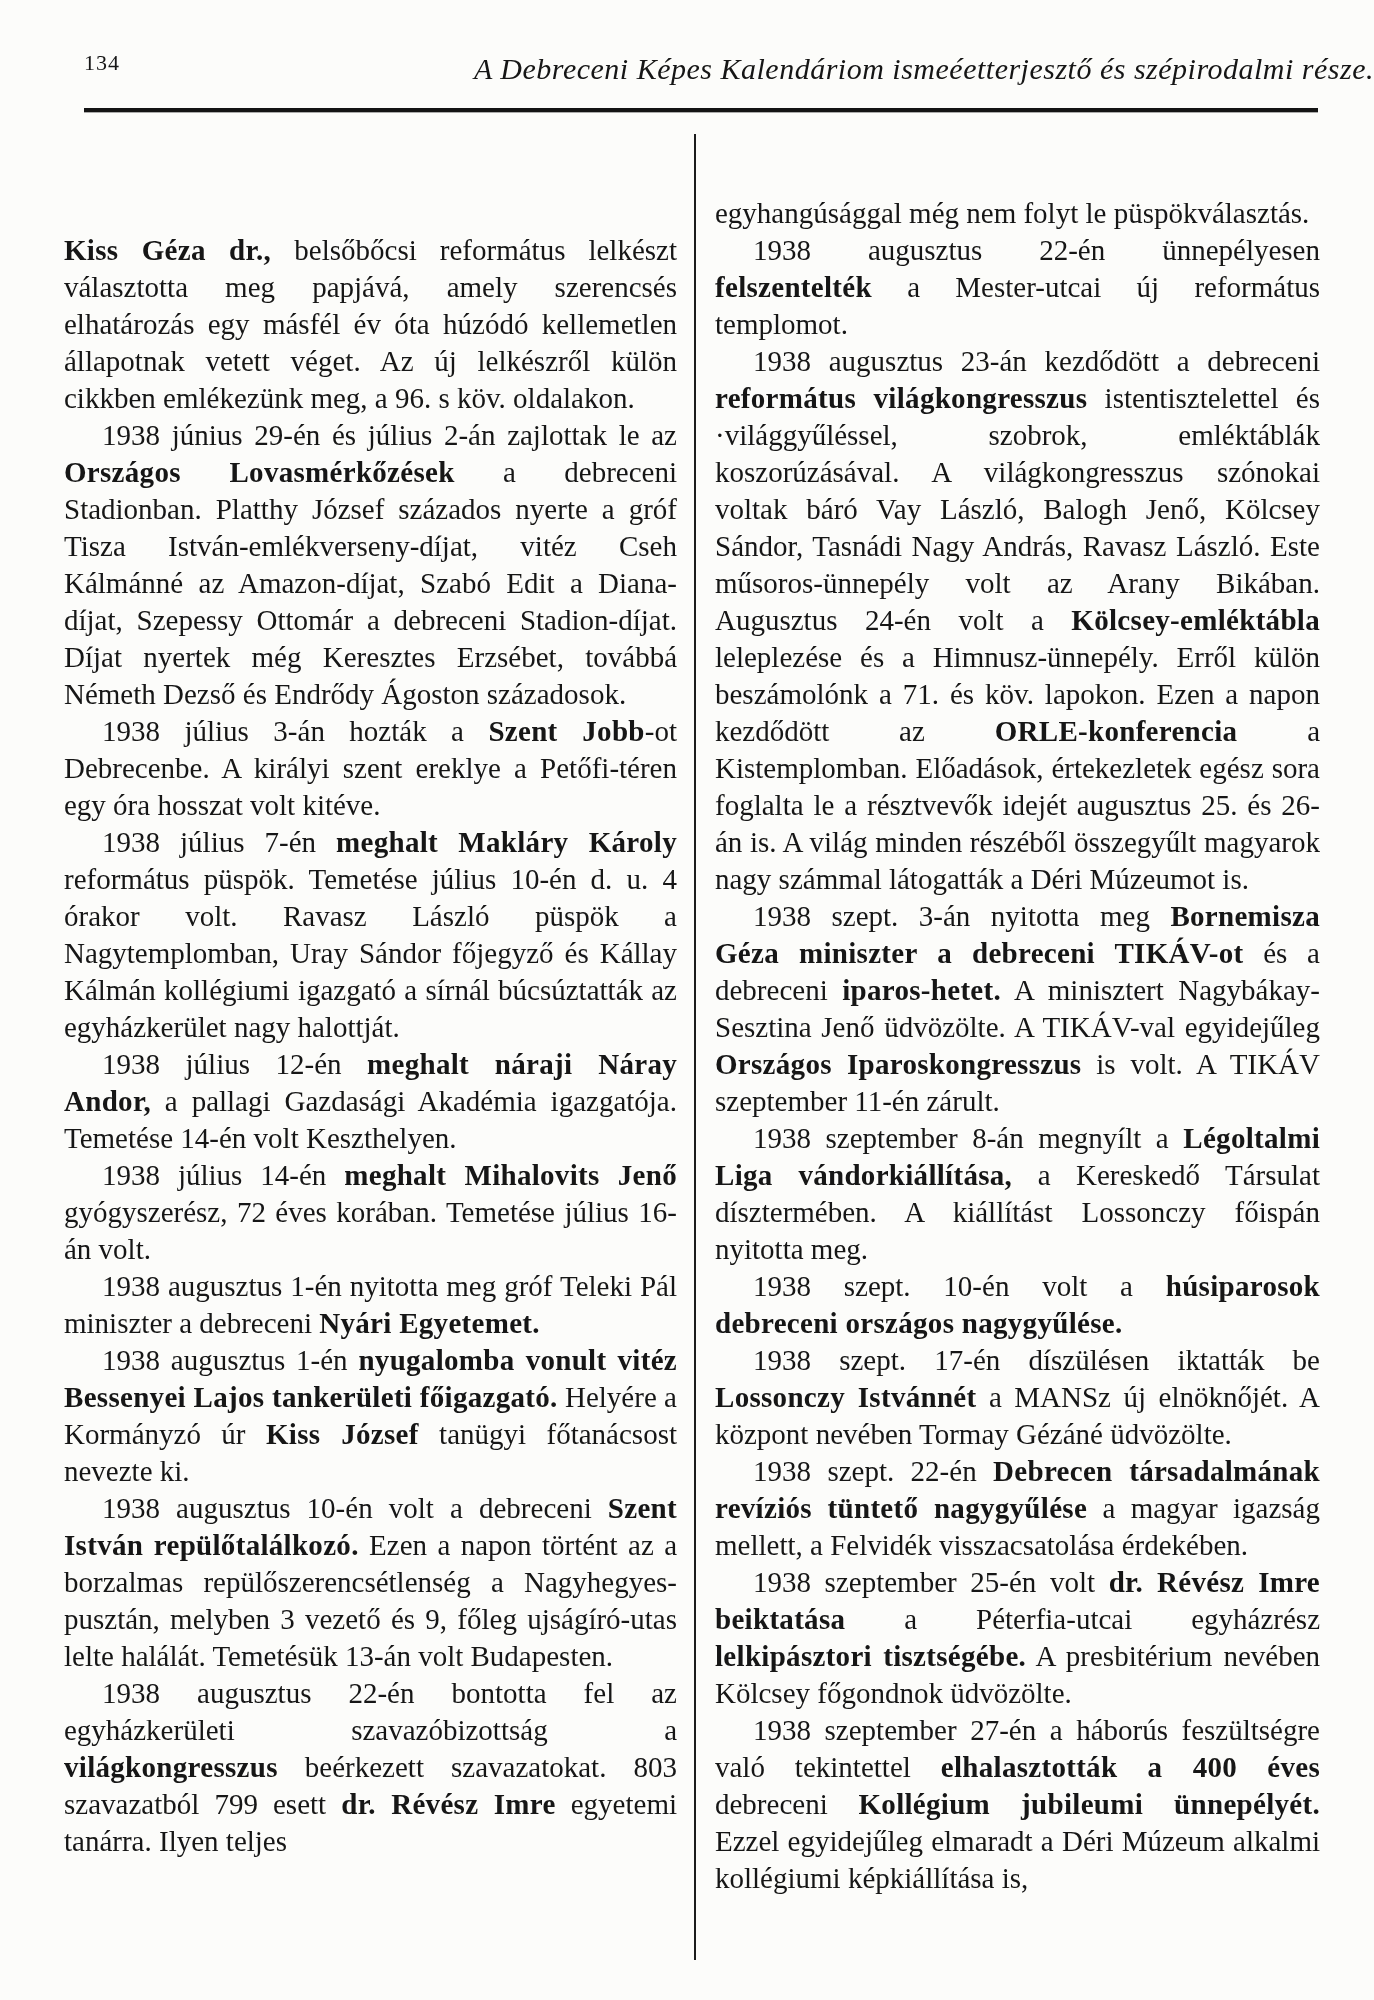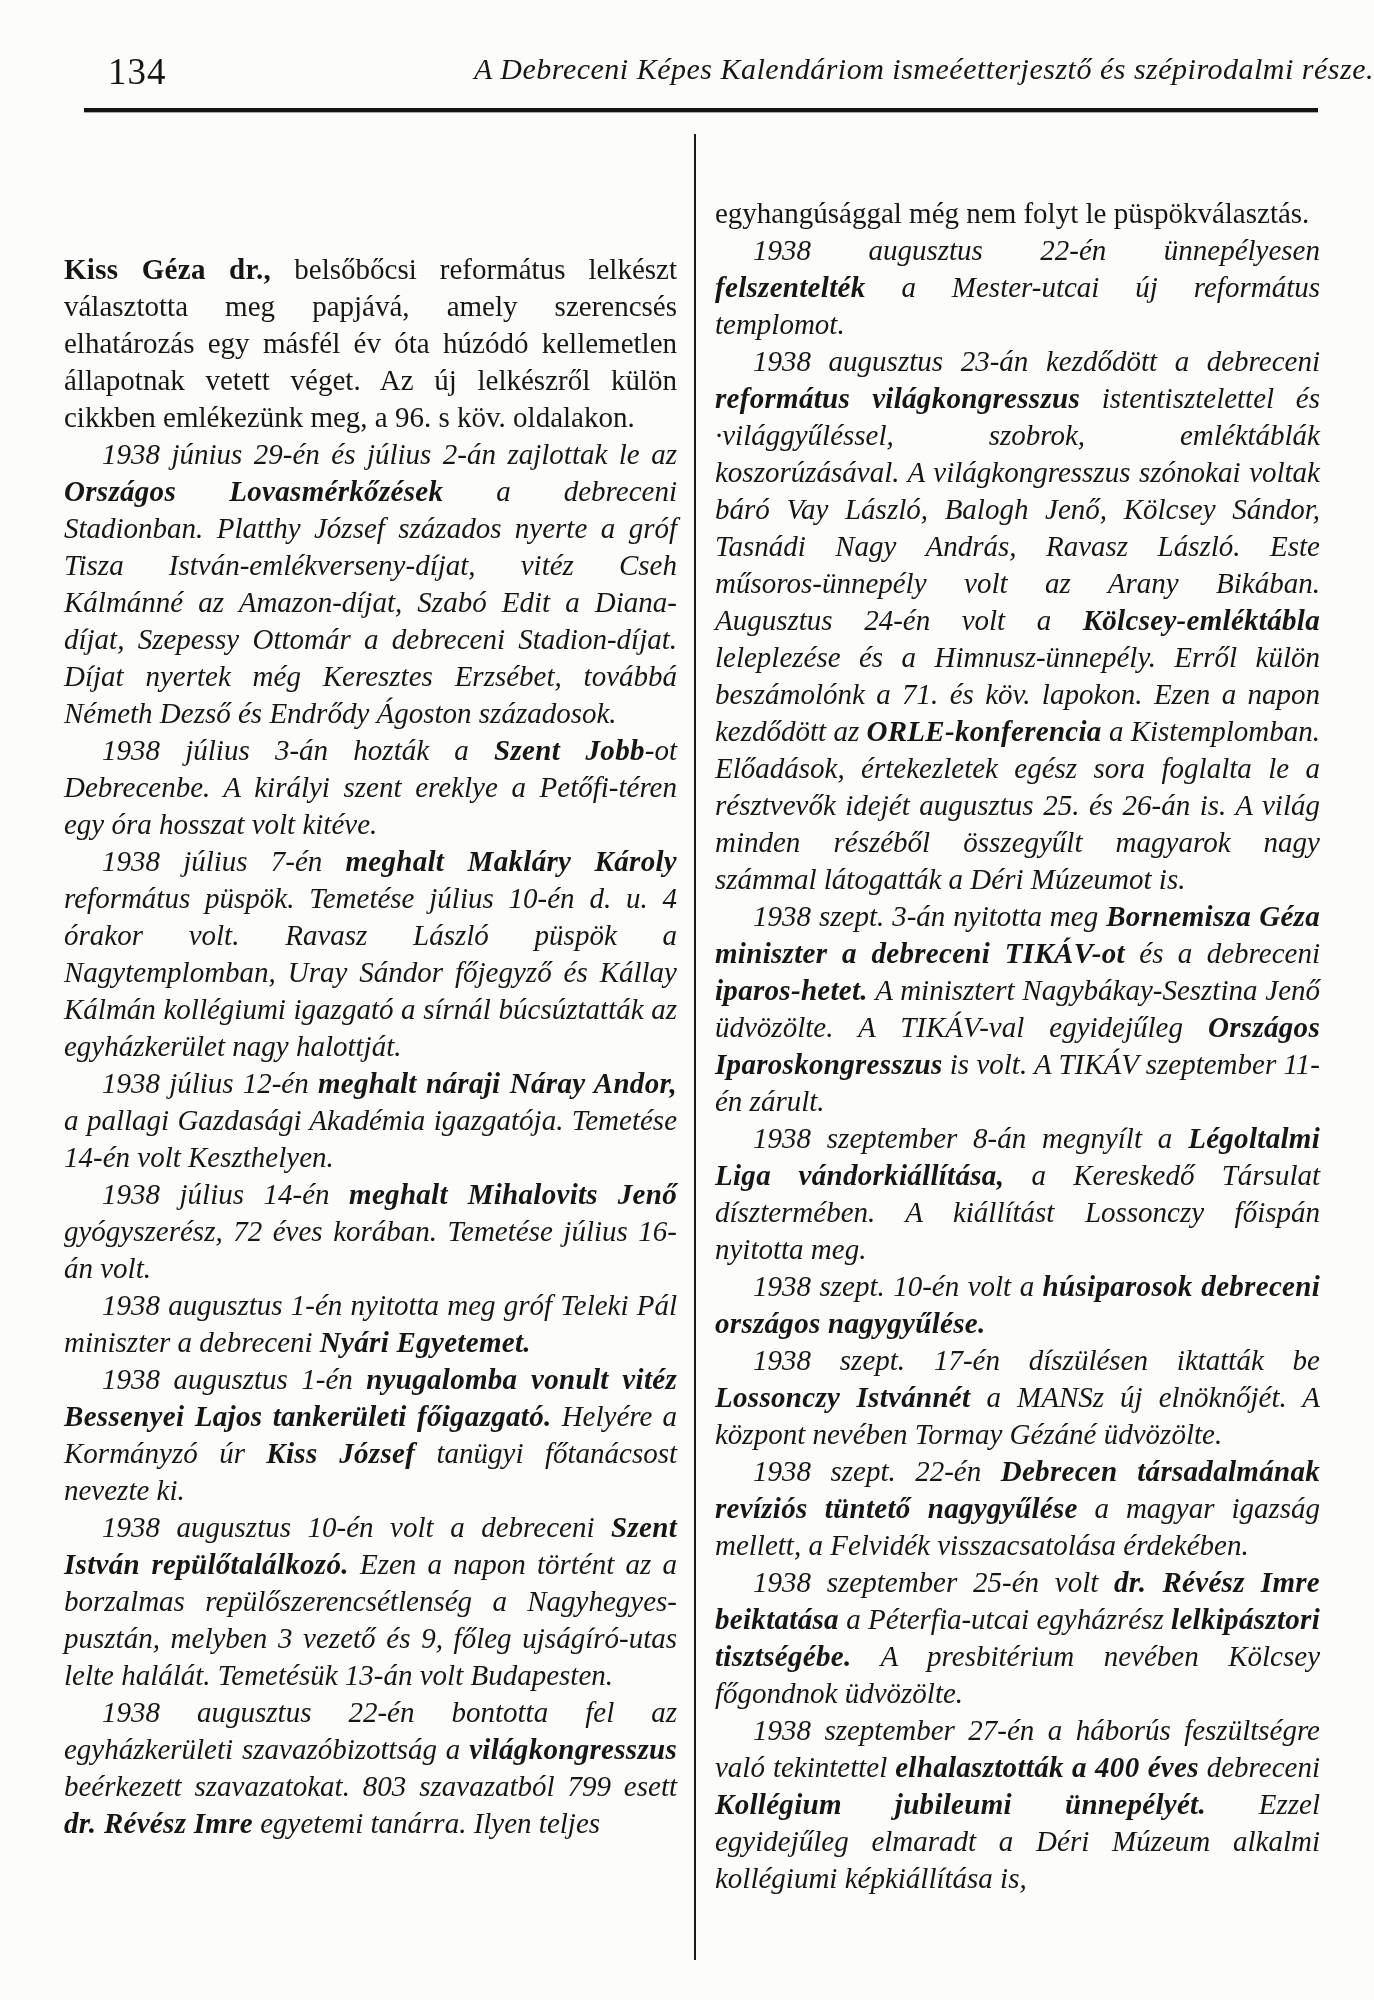--- a/index.html
+++ b/index.html
@@ -21,23 +21,22 @@
   }
   .header {
     position: relative;
     padding-top: 52px;
     height: 44px;
   }
   .pagenum {
     position: absolute;
     left: 84px;
     top: 50px;
-    font-size: 37px;
+    font-size: 22px;
     letter-spacing: 1px;
-    margin-left: 24px;
   }
   .running-title {
     display: block;
     text-align: right;
     font-style: italic;
     font-size: 30px;
     letter-spacing: 0.5px;
     padding-left: 60px;
   }
   .rule {
@@ -59,21 +58,21 @@
   .col-left  { width: 613px; }
   .col-right { flex: 1; }
   .divider {
     width: 2px;
     height: 1826px;
     background: #1c1c1c;
     margin: 2px 19px 0 17px;
     flex: 0 0 auto;
   }
   .para { margin: 0; }
-  .para.indent { text-indent: 38px; font-style: italic; }
+  .para.indent { text-indent: 38px; }
   .para b { font-weight: bold; letter-spacing: 0.3px; }
 </style>
 </head>
 <body>
 
 <div class="page">
 
   <div class="header">
     <span class="pagenum">134</span>
     <span class="running-title">A Debreceni Képes Kalendáriom ismeéetterjesztő és szépirodalmi része.</span>

